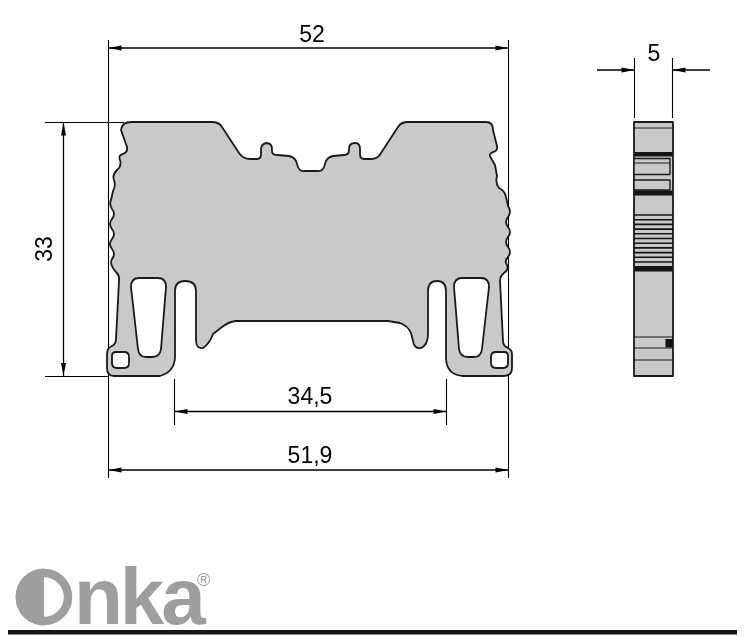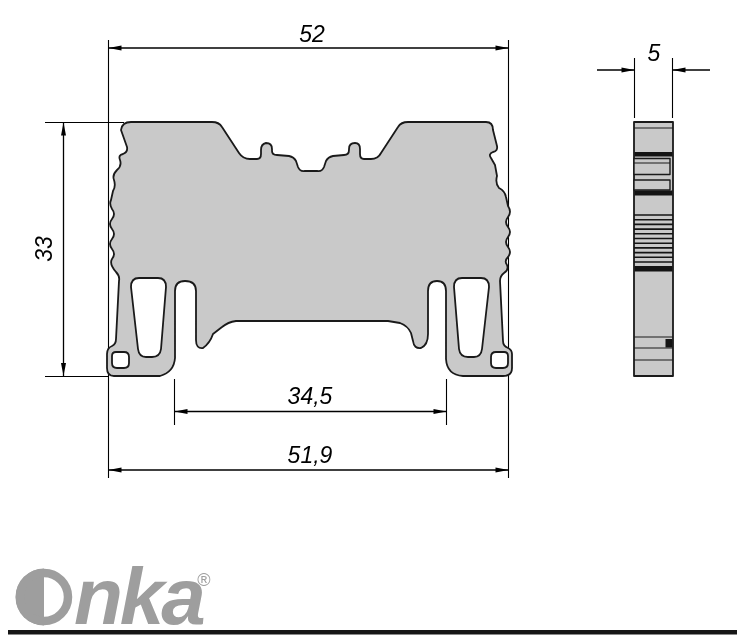--- a/index.html
+++ b/index.html
@@ -1,18 +1,18 @@
 <!DOCTYPE html>
 <html><head>
 <meta charset="utf-8">
 <style>
   html,body{margin:0;padding:0;background:#ffffff;}
   body{width:750px;height:636px;position:relative;overflow:hidden;
        font-family:"Liberation Sans", sans-serif;}
-  .stage{position:absolute;left:0;top:0;width:750px;height:596px;font-style:italic;}
+  .stage{position:absolute;left:0;top:0;width:750px;height:596px;}
   svg text{font-family:"Liberation Sans", sans-serif;}
   .dim-text{font-size:23px;fill:#000000;}
   .dim-line{stroke:#000000;stroke-width:1.3;fill:none;}
   .ext-line{stroke:#000000;stroke-width:1.1;fill:none;}
   .arrow{fill:#000000;stroke:none;}
   .part{fill:#c9c9c9;stroke:#1a1a1a;stroke-width:1.8;stroke-linejoin:round;}
   .part-thin{fill:#c9c9c9;stroke:#1a1a1a;stroke-width:1.4;stroke-linejoin:round;}
   .band{fill:#141414;stroke:none;}
   .innerline{stroke:#1a1a1a;stroke-width:1.2;fill:none;}
   .ribs{stroke:#141414;stroke-width:1.6;fill:none;}

